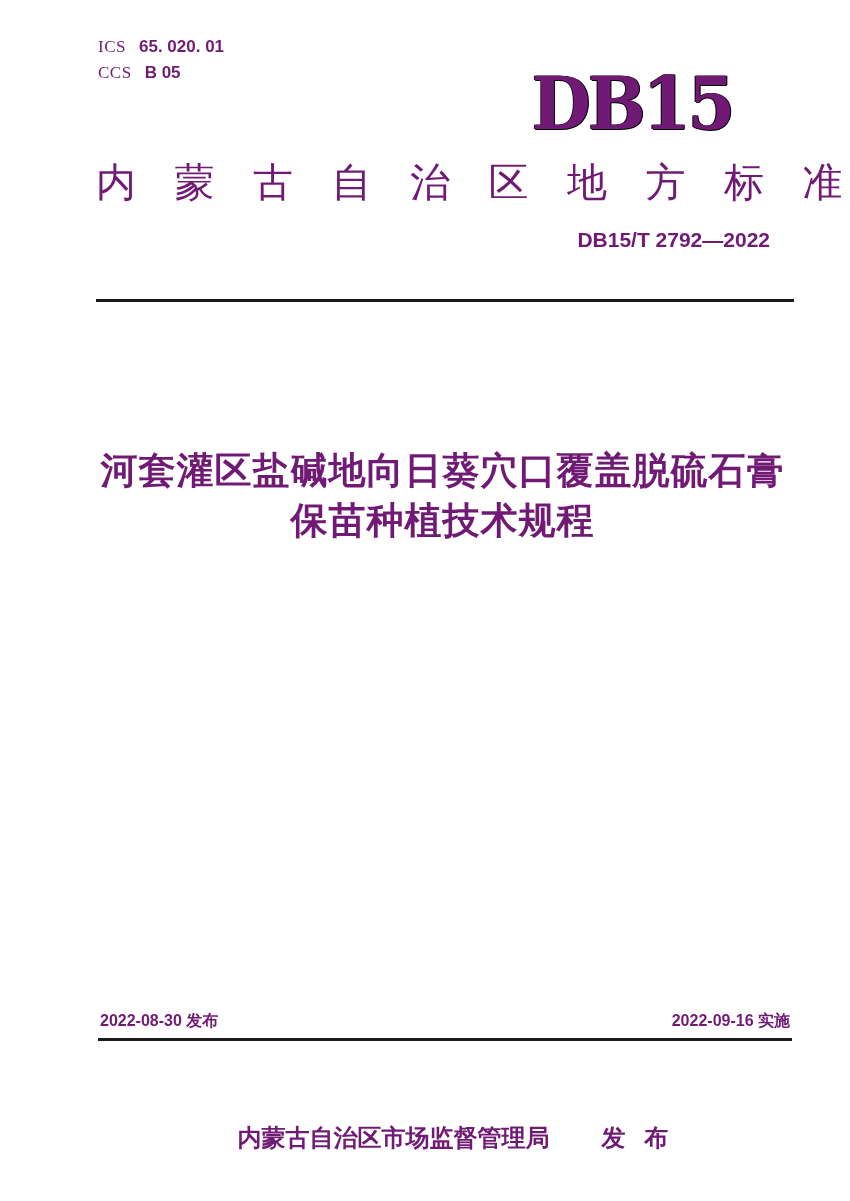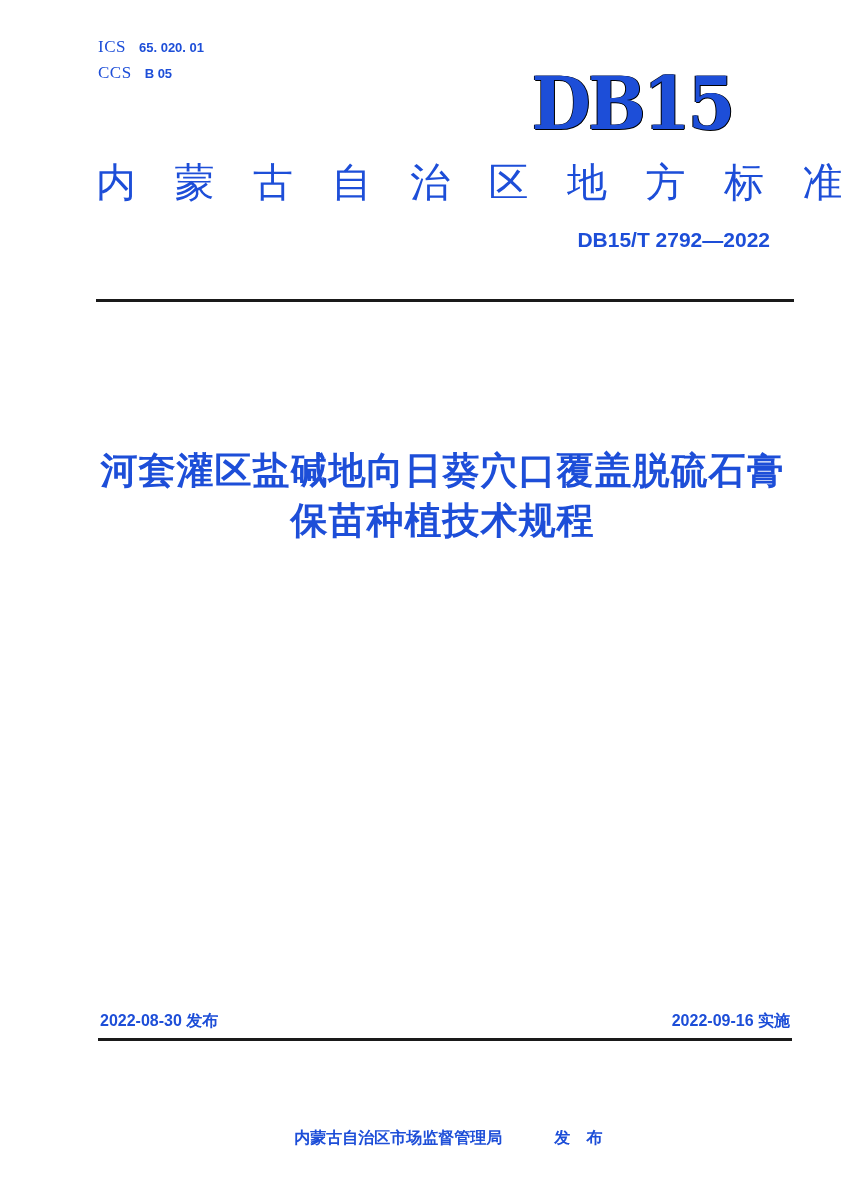--- a/index.html
+++ b/index.html
@@ -7,21 +7,21 @@
     padding: 0;
     background: #ffffff;
   }
   .page {
     position: relative;
     width: 850px;
     height: 1201px;
     background: #ffffff;
     overflow: hidden;
     font-family: "Liberation Sans", sans-serif;
-    color: #1d4ed8;
+    color: #701a75;
   }
 
   
   .codes {
     position: absolute;
     left: 98px;
     top: 37px;
   }
   .code-row {
     display: flex;
@@ -30,21 +30,21 @@
     height: 26px;
   }
   .code-label {
     font-family: "Liberation Serif", serif;
     font-size: 17px;
     letter-spacing: 0.5px;
   }
   .code-value {
     font-family: "Liberation Sans", sans-serif;
     font-weight: bold;
-    font-size: 13px;
+    font-size: 17px;
   }
 
   
   .logo {
     position: absolute;
     top: 74px;
     right: 118px;
     font-family: "DejaVu Serif", serif;
     font-weight: bold;
     font-size: 72px;
@@ -139,21 +139,21 @@
     background: #1a1a1a;
   }
 
   
   .publisher-row {
     position: absolute;
     left: 35px;
     right: 0;
     top: 1093px;
     text-align: center;
-    font-size: 16px;
+    font-size: 24px;
     font-weight: bold;
     white-space: pre;
     line-height: 30px;
   }
   .publish-label {
     margin-left: 52px;
     letter-spacing: 6px;
   }
 </style>
 </head>

